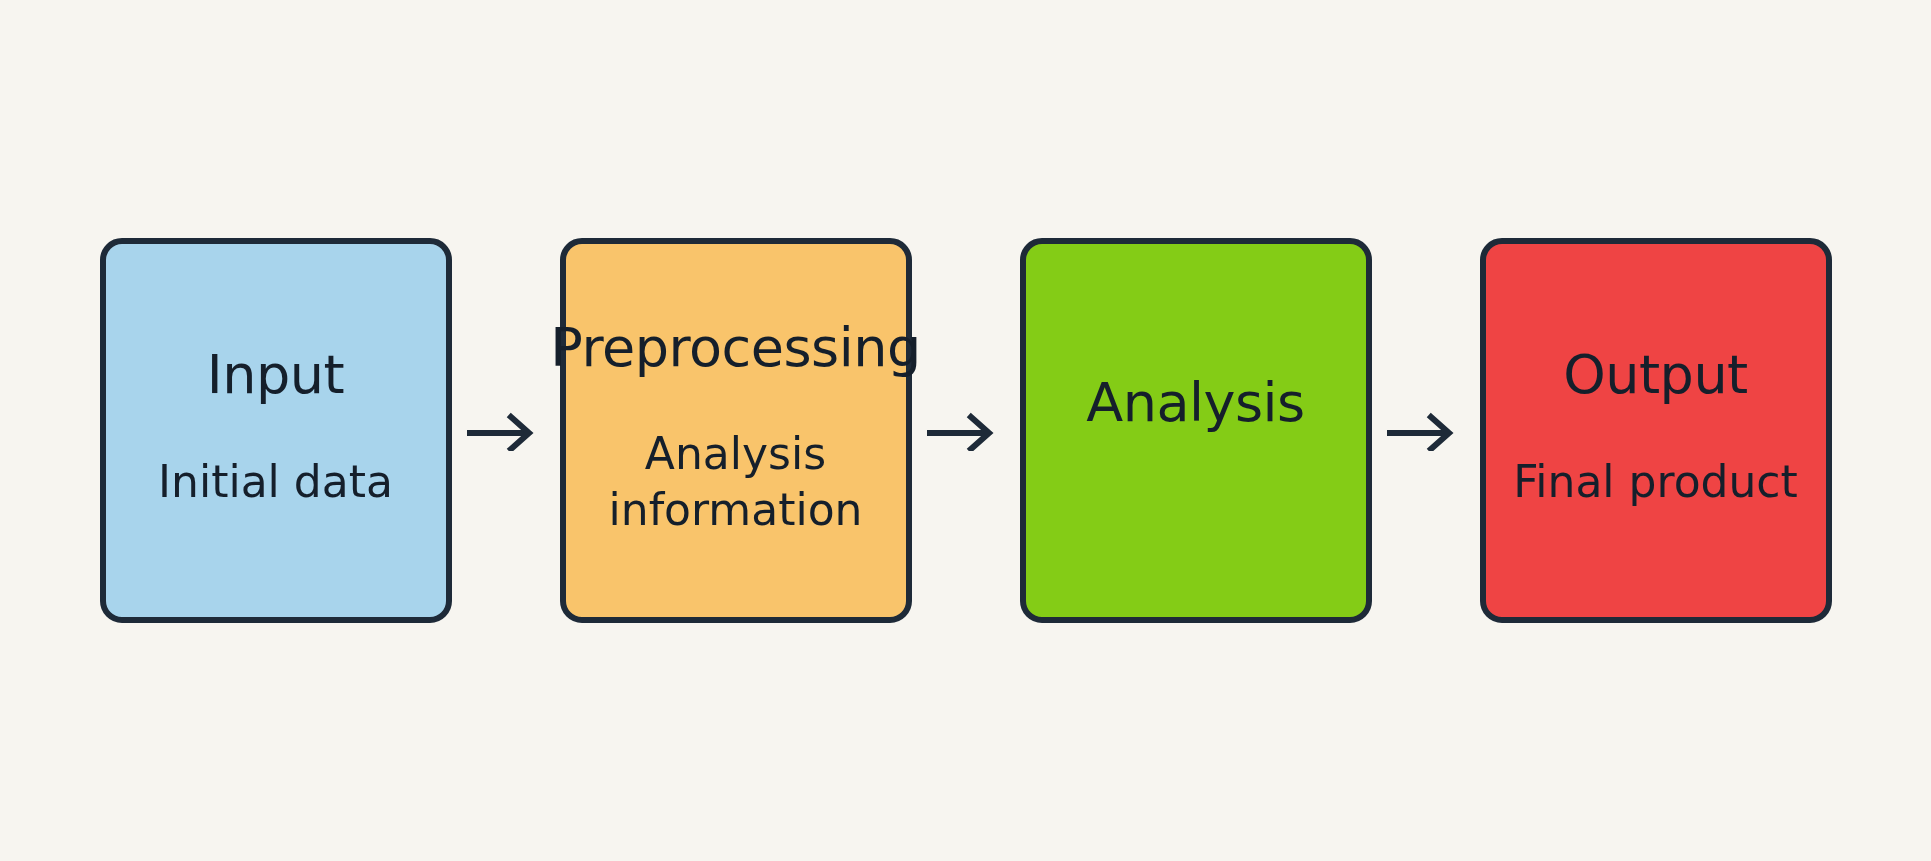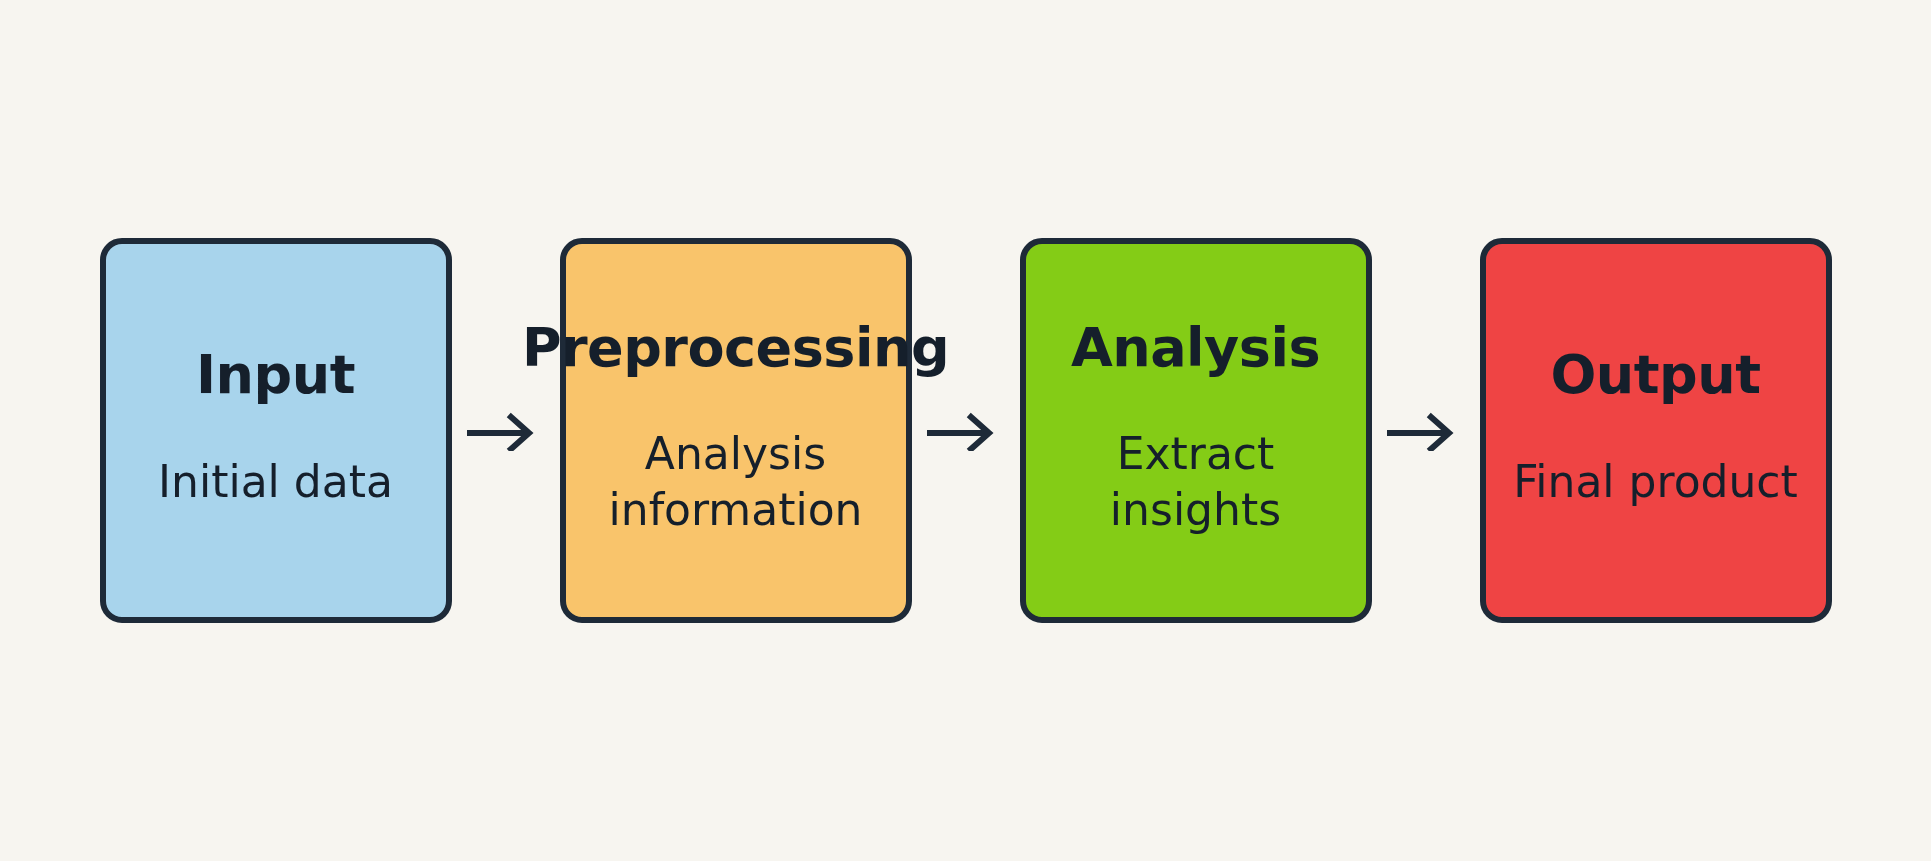--- a/index.html
+++ b/index.html
@@ -39,21 +39,21 @@
     display: flex;
     flex-direction: column;
     align-items: center;
     justify-content: center;
     text-align: center;
     padding: 10px 14px 14px 14px;
   }
 
   .stage-title {
     font-size: 54px;
-    font-weight: bold;
+    font-weight: normal;
     color: #151F2B;
     line-height: 1.05;
     letter-spacing: -0.5px;
     margin-bottom: 50px;
   }
 
   .stage-subtitle {
     font-size: 44px;
     font-weight: normal;
     color: #1A242F;
@@ -98,21 +98,20 @@
 
     <div class="arrow-connector">
       <svg width="78" height="40" viewBox="0 0 78 40">
         <line x1="2" y1="22" x2="58" y2="22" stroke="#1E2A38" stroke-width="6" stroke-linecap="square"></line>
         <polyline points="44,6 62,22 44,38" fill="none" stroke="#1E2A38" stroke-width="6" stroke-linecap="square" stroke-linejoin="miter"></polyline>
       </svg>
     </div>
 
     <div class="stage-box" style="background-color: #84cc16; border-color: rgb(30, 42, 56);">
       <div class="stage-title" style="color: rgb(21, 31, 43);">Analysis</div>
-      <div class="stage-subtitle" style="color: rgb(21, 31, 43);">Extract insights</div>
     </div>
 
     <div class="arrow-connector">
       <svg width="78" height="40" viewBox="0 0 78 40">
         <line x1="2" y1="22" x2="58" y2="22" stroke="#1E2A38" stroke-width="6" stroke-linecap="square"></line>
         <polyline points="44,6 62,22 44,38" fill="none" stroke="#1E2A38" stroke-width="6" stroke-linecap="square" stroke-linejoin="miter"></polyline>
       </svg>
     </div>
 
     <div class="stage-box" style="background-color: #ef4444; border-color: rgb(30, 42, 56);">

